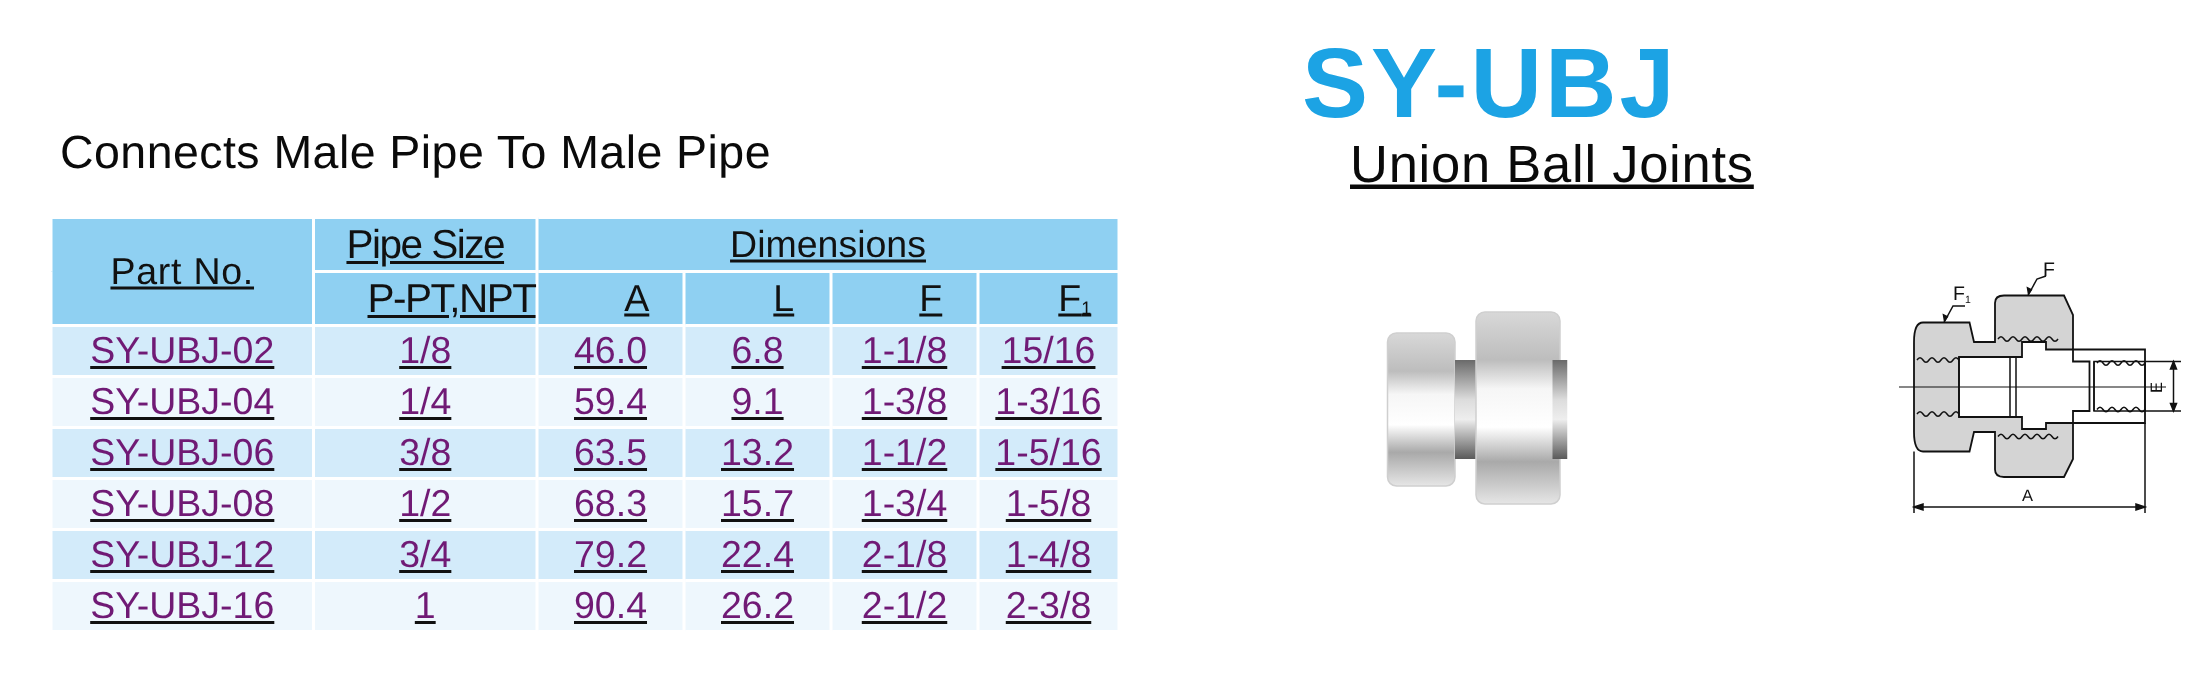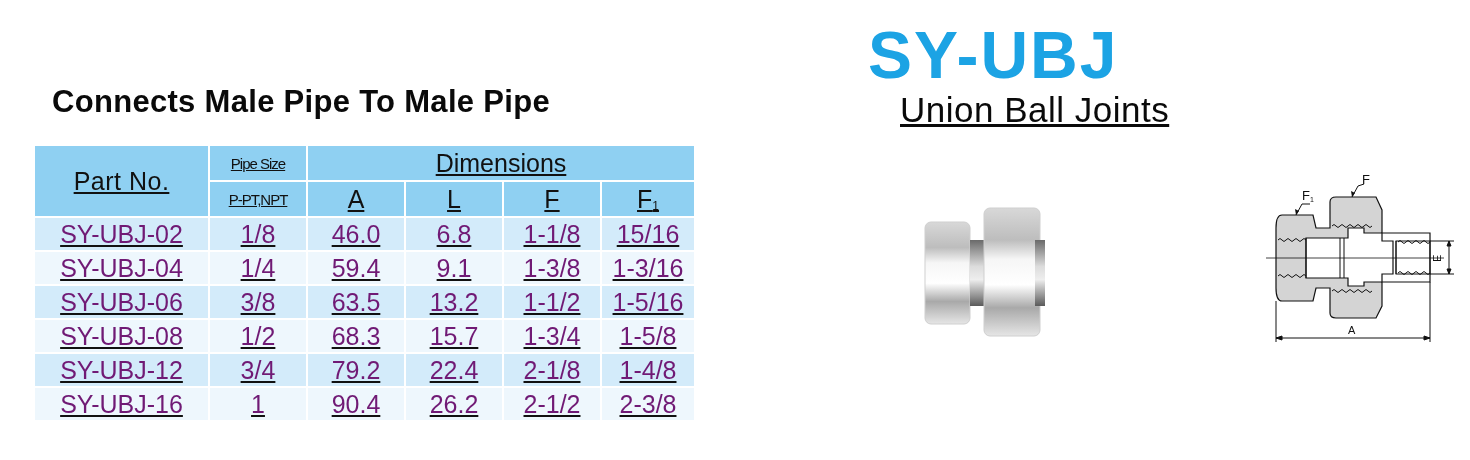--- a/index.html
+++ b/index.html
@@ -1,39 +1,39 @@
 <!DOCTYPE html>
 <html><head>
 <meta charset="utf-8">
 <style>
   html, body { margin: 0; padding: 0; }
   body {
     width: 1470px; height: 460px; background: #ffffff; position: relative; overflow: hidden;
     font-family: "Liberation Sans", "DejaVu Sans", sans-serif; color: #111;
   }
   .subtitle {
-    position: absolute; left: 52px; top: 84px; font-size: 31px; font-weight: bold;
+    position: absolute; left: 40px; top: 84px; font-size: 31px; font-weight: normal;
     letter-spacing: 0.3px; color: #0a0a0a; white-space: nowrap;
   }
   table.spec {
     position: absolute; left: 33px; top: 144px; border-collapse: collapse; table-layout: fixed; text-decoration: underline;
   }
   table.spec td, table.spec th {
     border: 2px solid #ffffff; text-align: center; padding: 0; white-space: nowrap;
   }
   table.spec th {
     background: #8fd0f2; font-weight: normal; color: #111;
   }
   .h-part { font-size: 25px; letter-spacing: 0.5px; }
-  .h-pipe { font-size: 15px; letter-spacing: -1px; }
+  .h-pipe { font-size: 27px; letter-spacing: -1px; }
   .h-dims { font-size: 25px; }
   .h-col  { font-size: 25px; }
   .h-col sub { font-size: 12px; vertical-align: baseline; position: relative; top: 2px; }
   tr.hr1 th { height: 34px; }
-  tr.hr2 th { height: 34px; }
+  tr.hr2 th { height: 34px; padding-left: 35px; }
   table.spec tbody td {
     height: 32px; font-size: 25px; color: #701a75; letter-spacing: 0px;
   }
   tbody tr:nth-child(odd) td { background: #d3ebfa; }
   tbody tr:nth-child(even) td { background: #eef7fd; }
   td.partno { text-align: left; padding-left: 18px; }
 
   .brand {
     position: absolute; left: 868px; top: 22px; font-size: 66px; font-weight: bold;
     color: #1ca3e4; letter-spacing: 2px; line-height: 1; white-space: nowrap;

